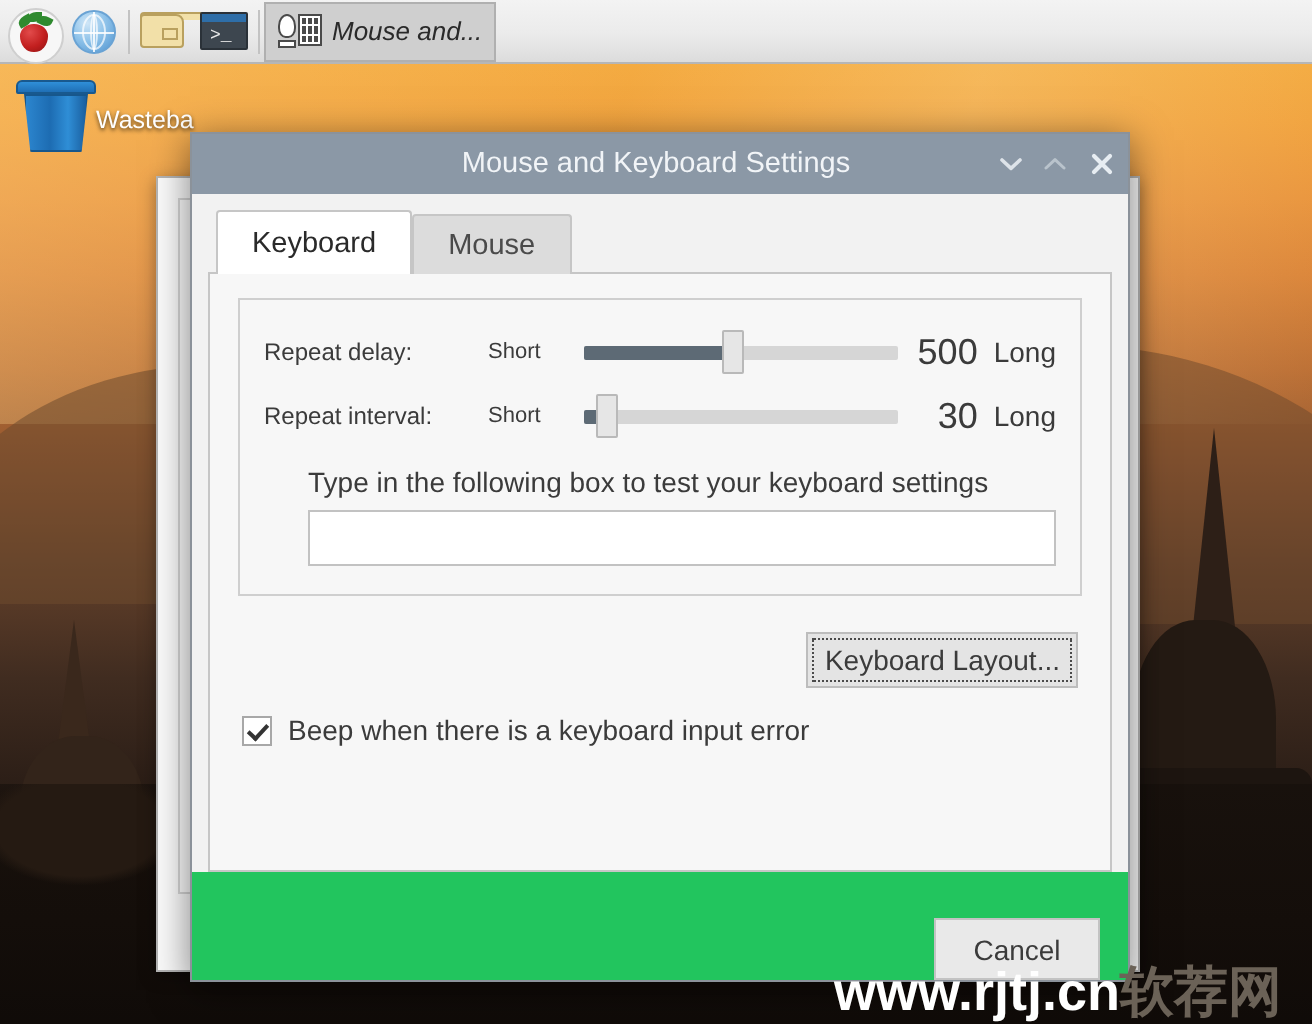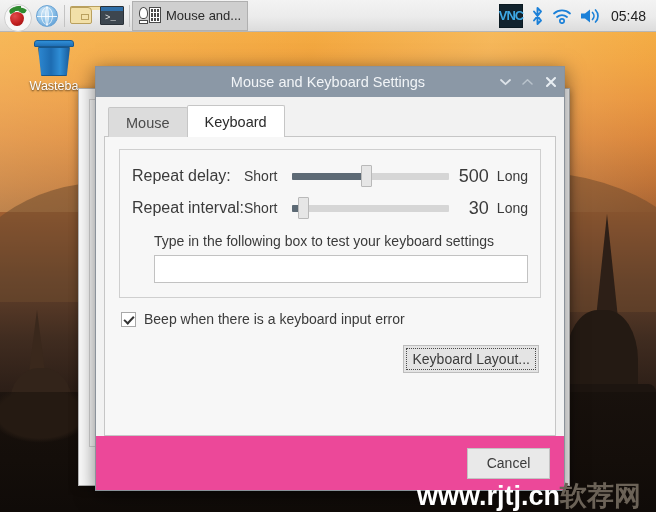--- a/index.html
+++ b/index.html
@@ -248,20 +248,21 @@
     font-size: 13px; color: #2a2a2a;
     gap: 5px;
     max-width: 148px;
     overflow: hidden;
     box-sizing: border-box;
   }
   .winbtn.inactive { background: transparent; }
   .winbtn.active {
     background: #cfcfcf;
     border: 1px solid #b0b0b0;
+    font-style: italic;
   }
   .winbtn .lbl { white-space: nowrap; }
   
   .mk-icon {
     width: 22px; height: 17px;
     position: relative;
   }
   .mk-icon .mouse {
     position: absolute; left: 0; top: 0;
     width: 9px; height: 12px;
@@ -315,21 +316,21 @@
     font-size: 14px; color: #1e1e1e;
     padding-left: 3px; padding-right: 2px;
     white-space: nowrap;
   }
 
   
   #desk-icon {
     position: absolute;
     left: 8px; top: 40px;
     width: 92px;
-    display: flex; flex-direction: column; align-items: center;
+    display: flex; flex-direction: row; align-items: center;
   }
   .bin {
     width: 40px; height: 36px;
     position: relative;
   }
   .bin .lid {
     position: absolute; left: 0; top: 0;
     width: 40px; height: 7px;
     background: linear-gradient(to bottom, #2f8fd8, #1f6fb5);
     border-radius: 3px 3px 1px 1px;
@@ -499,28 +500,28 @@
     margin-left: 2px;
   }
   .row {
     display: flex;
     align-items: center;
     height: 28px;
     margin-top: 4px;
     gap: 0;
   }
   .row .rlabel {
-    font-size: 16px;
+    font-size: 12px;
     color: #3b3b3b;
     width: 112px;
     flex: none;
     white-space: nowrap;
   }
   .row .end-lo {
-    font-size: 14px;
+    font-size: 11px;
     color: #3b3b3b;
     width: 48px;
     flex: none;
     white-space: nowrap;
   }
   .slider {
     position: relative;
     height: 22px;
     flex: 1;
     display: flex;
@@ -631,25 +632,25 @@
     position: absolute;
     left: 2px; top: 2px; right: 2px; bottom: 2px;
     border: 1px dotted #4a4a4a;
   }
 
   
   #dlg-footer {
     flex: none;
     height: 54px;
     display: flex;
-    align-items: center;
+    align-items: flex-end;
     justify-content: flex-end;
     gap: 22px;
     padding: 0 14px;
-    background: #ec4899;
+    background: #22c55e;
     box-sizing: border-box;
   }
   .footbtn {
     width: 83px;
     height: 31px;
     background: #e9e9e9;
     border: 1px solid #c3c3c3;
     box-sizing: border-box;
     font-size: 14px;
     color: #3b3b3b;
@@ -722,25 +723,25 @@
       <div class="tb-btn" id="tb-close">
         <svg width="12" height="12" viewBox="0 0 12 12" aria-hidden="true">
             <path d="M2 2 L10 10 M10 2 L2 10" stroke="#e7edf2" stroke-width="2.1" stroke-linecap="round"></path>
           </svg>
       </div>
     </div>
 
     <div id="dlg-body">
 
       <div id="tabstrip">
+        <div class="tab active">
+          <span>Keyboard</span>
+        </div>
         <div class="tab inactive">
           <span>Mouse</span>
-        </div>
-        <div class="tab active">
-          <span>Keyboard</span>
         </div>
       </div>
 
       <div id="tabpanel">
 
         <fieldset id="grp">
 
           <div class="row">
             <span class="rlabel">Repeat delay:</span>
             <span class="end-lo">Short</span>
@@ -762,30 +763,30 @@
               <span class="thumb" id="thumb1" style="left: calc(7% - 5px);"></span>
             </span>
             <span class="val">30</span>
             <span class="end-hi">Long</span>
           </div>
 
           <div id="test-hint">Type in the following box to test your keyboard settings</div>
           <input id="test-input" type="text" placeholder="" style="">
         </fieldset>
 
-        <div id="cbrow">
-          <span id="cbox"></span>
-          <span id="cblabel">Beep when there is a keyboard input error</span>
-        </div>
-
         <div id="kbl-wrap">
           <button id="kbl-btn">
             <span>Keyboard Layout...</span>
             <span class="focusring"></span>
           </button>
+        </div>
+
+        <div id="cbrow">
+          <span id="cbox"></span>
+          <span id="cblabel">Beep when there is a keyboard input error</span>
         </div>
 
       </div>
     </div>
 
     <div id="dlg-footer">
       <button class="footbtn">Cancel</button>
     </div>
   </div>
 
@@ -844,49 +845,19 @@
               <i></i>
               <i></i>
               <i></i>
           </span>
         </span>
         <span class="lbl">Mouse and...</span>
       </div>
 
     </div>
 
-    <div id="tray">
-
-      <div class="vnc">
-        <span>VNC</span>
-      </div>
-
-      <div class="bt">
-        <svg width="15" height="20" viewBox="0 0 15 20" aria-hidden="true">
-          <path d="M4 5.5 L11 14.5 L7.5 18 L7.5 2 L11 5.5 L4 14.5" stroke="#1b80d8" stroke-width="1.9" fill="none" stroke-linecap="round" stroke-linejoin="round"></path>
-        </svg>
-      </div>
-
-      <div class="wifi">
-        <svg width="20" height="16" viewBox="0 0 20 16" aria-hidden="true">
-          <path d="M2 5.5 A12 12 0 0 1 18 5.5" stroke="#1b80d8" stroke-width="1.8" fill="none" stroke-linecap="round"></path>
-          <path d="M5 9 A8 8 0 0 1 15 9" stroke="#1b80d8" stroke-width="1.8" fill="none" stroke-linecap="round"></path>
-          <circle cx="10" cy="13" r="2.2" stroke="#1b80d8" stroke-width="1.7" fill="none"></circle>
-        </svg>
-      </div>
-
-      <div class="spk">
-        <svg width="22" height="18" viewBox="0 0 22 18" aria-hidden="true">
-          <path d="M2 6.5 L6 6.5 L11 2.5 L11 15.5 L6 11.5 L2 11.5 Z" fill="#1b80d8"></path>
-          <path d="M13.5 5.5 A5 5 0 0 1 13.5 12.5" stroke="#1b80d8" stroke-width="1.7" fill="none" stroke-linecap="round"></path>
-          <path d="M16.5 3 A8.5 8.5 0 0 1 16.5 15" stroke="#1b80d8" stroke-width="1.7" fill="none" stroke-linecap="round"></path>
-        </svg>
-      </div>
-
-      <div id="clock">05:48</div>
-    </div>
   </div>
 
   <div id="watermark">
     <span id="wm-latin">www.rjtj.cn</span><span id="wm-cjk">软荐网</span>
   </div>
 
 </div>
 
 </body></html>

